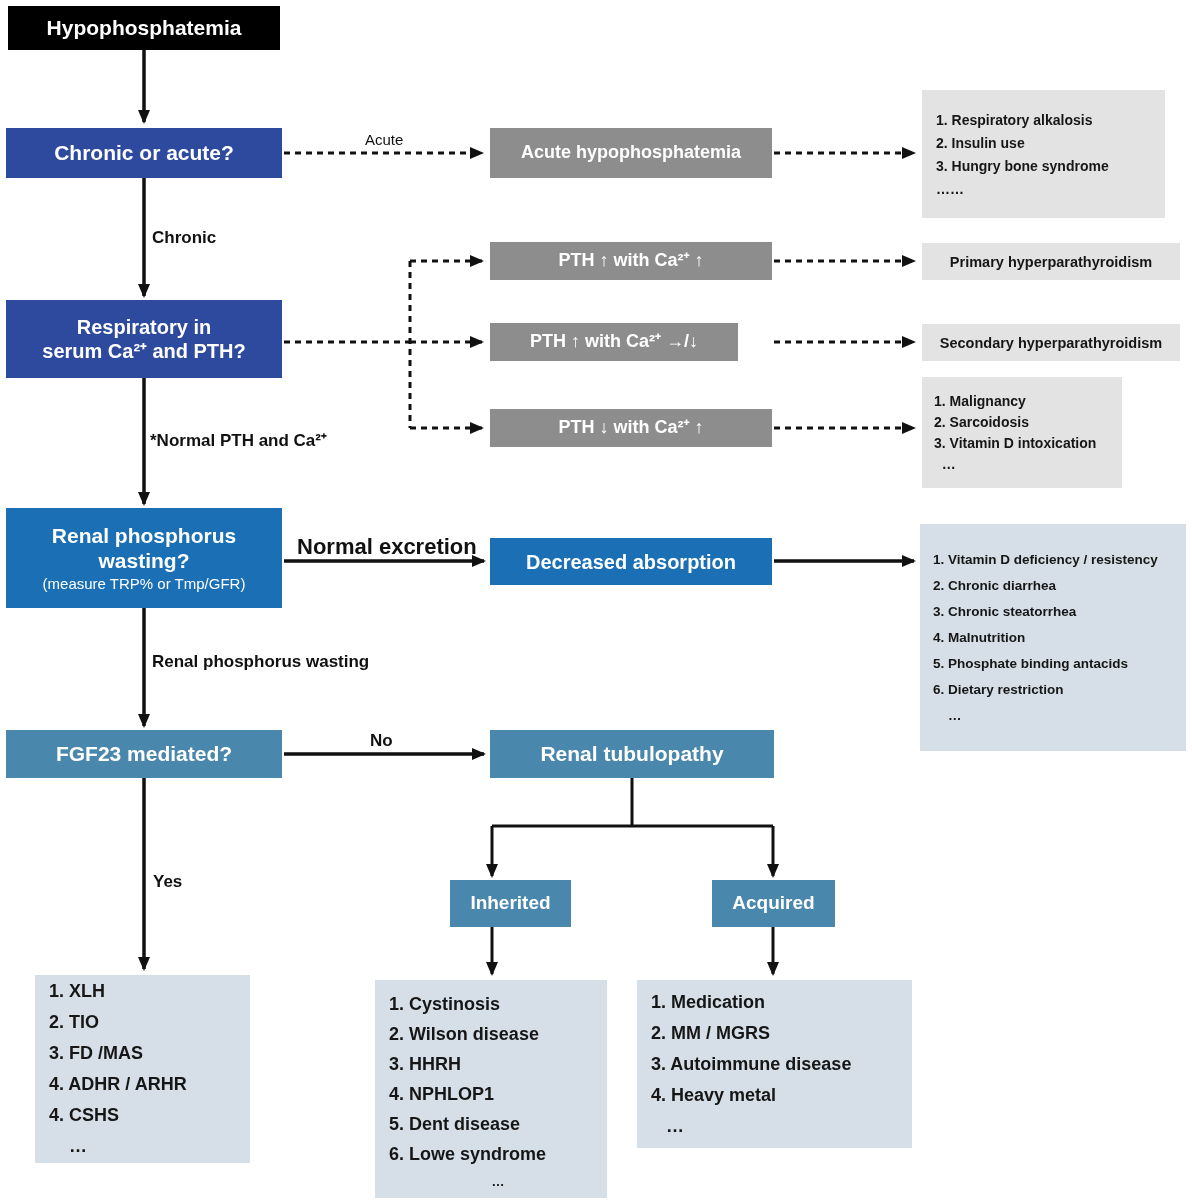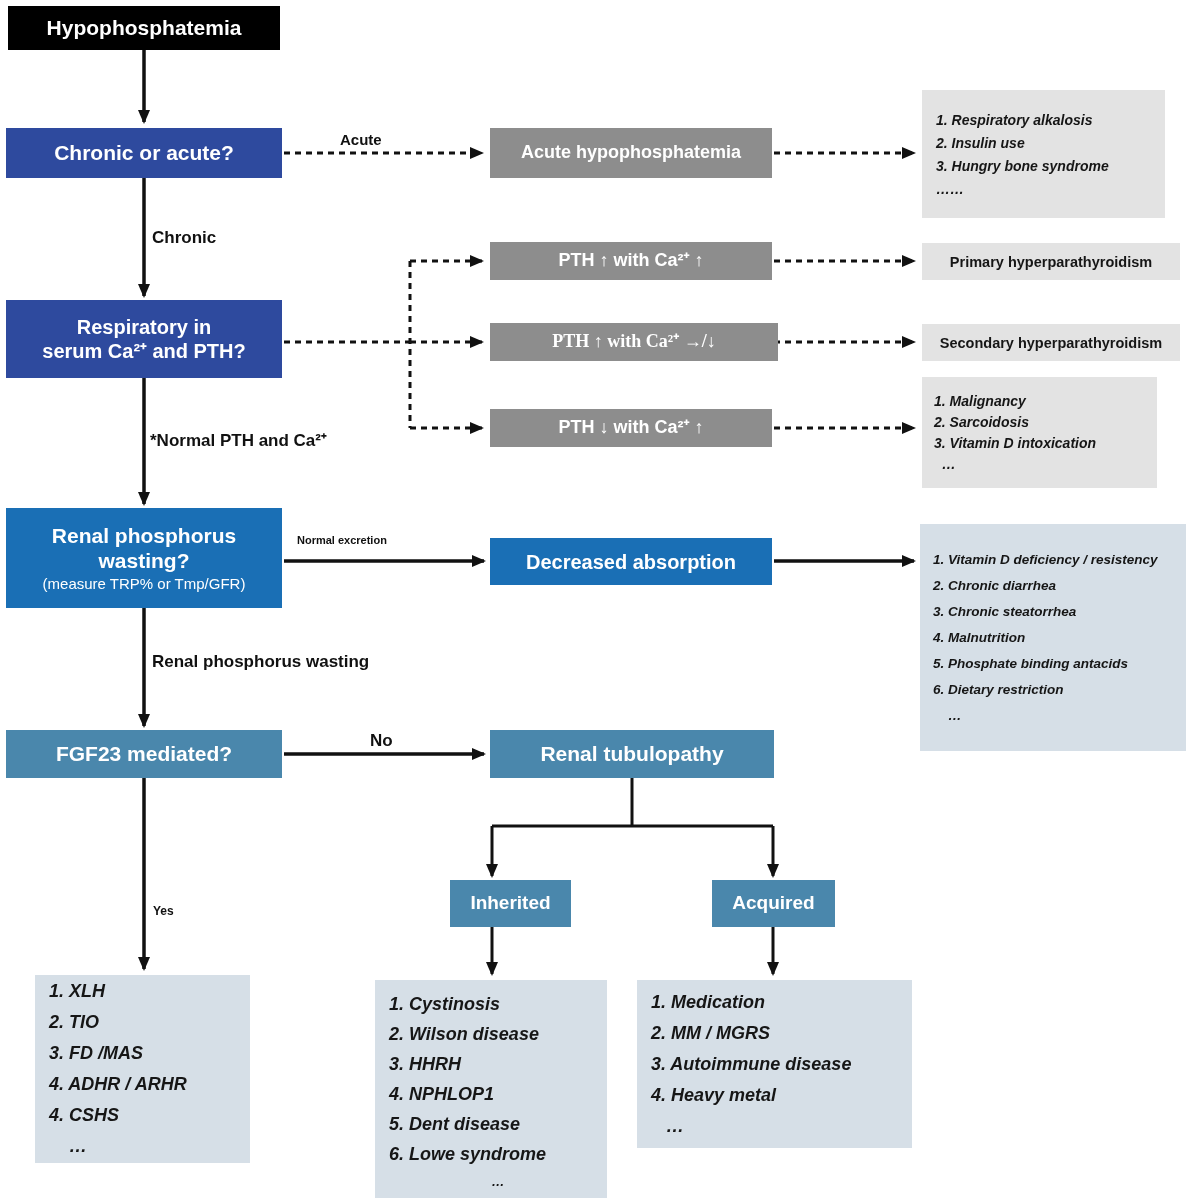--- a/index.html
+++ b/index.html
@@ -15,23 +15,23 @@
   .royal{background:#2e4a9e;}
   .bright{background:#1a6fb5;}
   .steel{background:#4a87ac;}
   .grayb{background:#8d8d8d;}
   .list{
     position:absolute;box-sizing:border-box;color:#161616;font-weight:bold;
     display:flex;flex-direction:column;justify-content:center;text-align:left;
   }
   .lgray{background:#e3e3e3;}
   .bgray{background:#d6dfe7;}
-  .list .li{white-space:nowrap;font-style:italic;}
+  .list .li{white-space:nowrap;}
   .edge-label{position:absolute;font-weight:bold;color:#111;white-space:nowrap;}
-  .edge-label.light{font-weight:700;}
+  .edge-label.light{font-weight:400;margin-left:25px;}
   svg.arrows{position:absolute;left:0;top:0;pointer-events:none;}
   .sub{font-weight:normal;font-size:15px;margin-top:2px;}
   .dots-center{text-align:center;font-size:13px;}
 </style>
 </head>
 <body>
 
 <div class="canvas">
 
   <svg class="arrows" width="1192" height="1200" viewBox="0 0 1192 1200">
@@ -100,35 +100,35 @@
   </div>
 
   <div class="box royal" style="left:6px;top:300px;width:276px;height:78px;font-size:20px;">
     <span>Respiratory in</span>
     <span>serum Ca²⁺  and PTH?</span>
   </div>
 
   <div class="box grayb" style="left:490px;top:242px;width:282px;height:38px;font-size:18px;align-items:center;">
     <span>PTH ↑ with Ca²⁺ ↑</span>
   </div>
-  <div class="box grayb" style="left:490px;top:323px;width:288px;height:38px;font-size:18px;font-family:Liberation Serif, serif;">
+  <div class="box grayb" style="left:490px;top:323px;width:248px;height:38px;font-size:18px;">
     <span>PTH ↑ with Ca²⁺ →/↓</span>
   </div>
   <div class="box grayb" style="left:490px;top:409px;width:282px;height:38px;font-size:18px;">
     <span>PTH ↓ with Ca²⁺ ↑</span>
   </div>
 
   <div class="list lgray" style="left:922px;top:243px;width:258px;height:37px;font-size:14.5px;align-items:center;">
     <div>Primary hyperparathyroidism</div>
   </div>
   <div class="list lgray" style="left:922px;top:324px;width:258px;height:37px;font-size:14.5px;align-items:center;">
     <div>Secondary hyperparathyroidism</div>
   </div>
 
-  <div class="list lgray" style="left:922px;top:377px;width:235px;height:111px;font-size:14px;padding:8px 0 8px 12px;gap:5px;">
+  <div class="list lgray" style="left:922px;top:377px;width:200px;height:111px;font-size:14px;padding:8px 0 8px 12px;gap:5px;">
     <div class="li">1. Malignancy</div>
     <div class="li">2. Sarcoidosis</div>
     <div class="li">3. Vitamin D intoxication</div>
     <div class="li" style="white-space:pre;">  …</div>
   </div>
 
   <div class="box bright" style="left:6px;top:508px;width:276px;height:100px;font-size:21px;">
     <span>Renal phosphorus</span>
     <span>wasting?</span>
     <span class="sub">(measure TRP% or Tmp/GFR)</span>
@@ -186,18 +186,18 @@
     <div class="li">1. Medication</div>
     <div class="li">2. MM / MGRS</div>
     <div class="li">3. Autoimmune disease</div>
     <div class="li">4. Heavy metal</div>
     <div class="li" style="white-space:pre;">   …</div>
   </div>
 
   <div class="edge-label light" style="left:340px;top:131px;font-size:15px;">Acute</div>
   <div class="edge-label" style="left:152px;top:228px;font-size:17px;">Chronic</div>
   <div class="edge-label" style="left:150px;top:428px;font-size:17px;">*Normal PTH and Ca²⁺</div>
-  <div class="edge-label" style="left:297px;top:534px;font-size:11px;">Normal excretion</div>
+  <div class="edge-label" style="left:297px;top:534px;font-size:22px;">Normal excretion</div>
   <div class="edge-label" style="left:152px;top:652px;font-size:17px;">Renal phosphorus wasting</div>
   <div class="edge-label" style="left:370px;top:731px;font-size:17px;">No</div>
-  <div class="edge-label" style="left:153px;top:904px;font-size:12px;">Yes</div>
+  <div class="edge-label" style="left:153px;top:872px;font-size:17px;">Yes</div>
 
 </div>
 
 </body></html>

